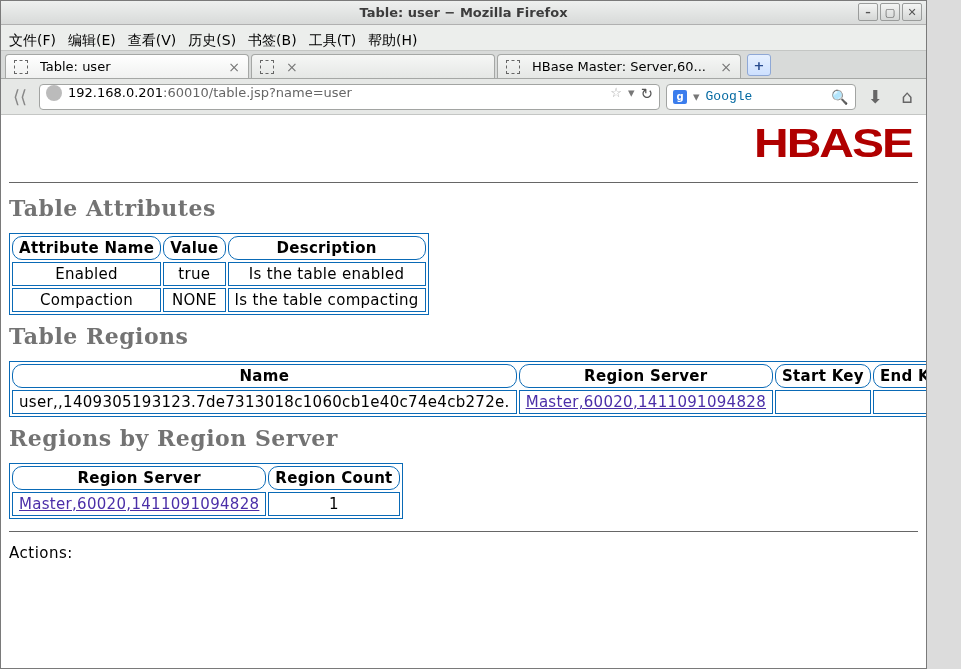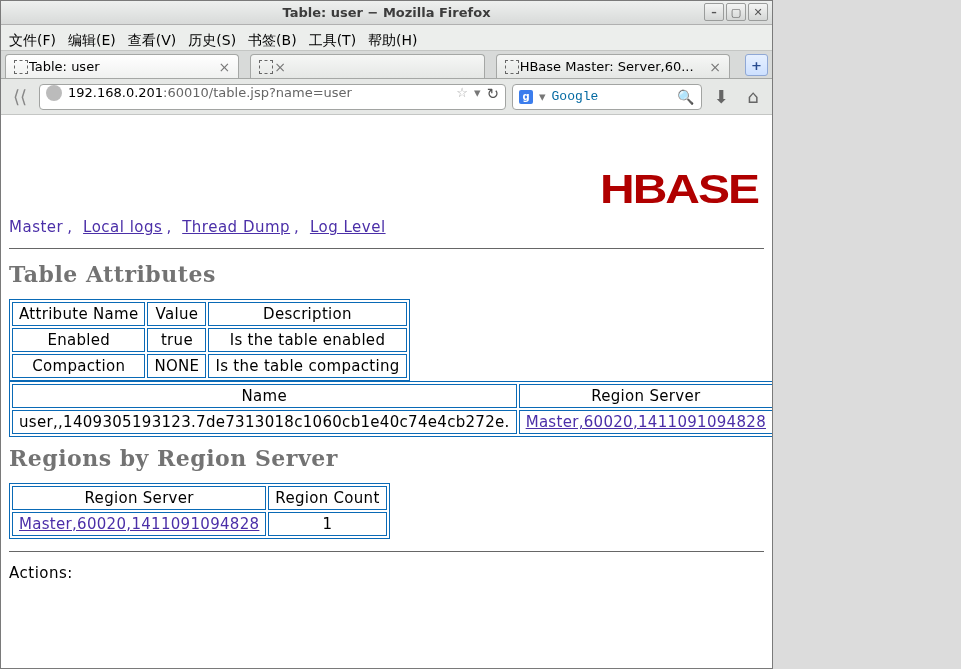--- a/index.html
+++ b/index.html
@@ -5,21 +5,21 @@
   * { box-sizing: border-box; }
   body {
     margin: 0;
     font-family: "DejaVu Sans", "Liberation Sans", Arial, sans-serif;
     font-size: 13px;
     background: #dcdcdc;
     color: #000;
   }
   
   .window {
-    width: 773px;
+    width: 927px;
     height: 669px;
     background: #fff;
     display: flex;
     flex-direction: column;
     border: 1px solid #7a7a7a;
     overflow: hidden;
   }
   .titlebar {
     height: 24px;
     background: linear-gradient(#eef0ef, #d8dad9);
@@ -74,22 +74,22 @@
   }
   .tab {
     height: 24px;
     padding: 0 8px 0 8px;
     border: 1px solid #a5a7a5;
     border-bottom: none;
     background: linear-gradient(#f6f7f6, #e5e7e5);
     border-radius: 4px 4px 0 0;
     display: flex;
     align-items: center;
-    gap: 1px;
-    margin-right: 11px;
+    gap: 12px;
+    margin-right: 2px;
     max-width: 244px;
     cursor: pointer;
     position: relative;
   }
   .tab.active { background: linear-gradient(#ffffff, #f0f1f0); }
   .tab-icon {
     width: 14px; height: 14px;
     border: 1px dashed #666;
     flex: 0 0 auto;
   }
@@ -172,21 +172,20 @@
   .searchbox .dd { color:#777; cursor:pointer; }
   .searchbox .q { flex:1; color:#0369a1;font-family:Liberation Mono, monospace; }
   .searchbox .mag { color:#444; cursor:pointer; font-size:14px; }
   .dl-btn, .home-btn { width:26px; height:26px; display:flex;align-items:center;justify-content:center; color:#666; cursor:pointer; font-size:18px;}
   
   .page {
     flex: 1 1 auto;
     overflow: auto;
     background: #fff;
     padding: 0 8px 10px 8px;
-    margin-top: 46px;
   }
   .logo-row { display:flex; justify-content:flex-end; }
   .hbase-logo {
     font-family: "Arial Black", Arial, sans-serif;
     font-weight: 900;
     font-size: 48px;
     color: #b00000;
     letter-spacing: -2px;
     transform: scaleY(0.85);
     padding-right: 6px;
@@ -215,21 +214,21 @@
   }
   table.hb th, table.hb td {
     border: 1px solid #0a6ab6;
     padding: 2px 6px;
     font-size: 15px;
     font-family: "DejaVu Sans", sans-serif;
     letter-spacing: .3px;
     text-align: center;
     white-space: nowrap;
   }
-  table.hb th { font-weight: normal; text-align:center; }
+  table.hb th { font-weight: bold; text-align:center;border-radius:10px; }
   table.hb a { color:#4b2fa8; text-decoration: underline; }
   .actions-lbl { margin-top: 4px; font-size:15px; letter-spacing:.5px; }
 </style>
 </head>
 <body>
 
 <div class="window">
 
   <div class="titlebar">
     <span>Table: user − Mozilla Firefox</span>
@@ -287,26 +286,20 @@
     </div>
     <div class="dl-btn">⬇</div>
     <div class="home-btn">⌂</div>
   </div>
 
   <div class="page">
     <div class="logo-row">
       <div class="hbase-logo">HBASE</div>
     </div>
 
-    <div class="links-row">
-      <a href="#">Master</a>,&nbsp;
-      <a href="#">Local logs</a>,&nbsp;
-      <a href="#">Thread Dump</a>,&nbsp;
-      <a href="#">Log Level</a>
-    </div>
 
     <hr class="sep">
 
     <h2 class="section">Table Attributes</h2>
     <table class="hb">
       <tbody>
           <tr>
         <th>Attribute Name</th>
         <th>Value</th>
         <th>Description</th>
@@ -317,20 +310,21 @@
         <td>Is the table enabled</td>
       </tr>
       <tr>
         <td>Compaction</td>
         <td>NONE</td>
         <td>Is the table compacting</td>
       </tr>
     </tbody>
       </table>
 
+    <h2 class="section">Table Regions</h2>
     <table class="hb">
       <tbody>
           <tr>
         <th style="min-width:400px">Name</th>
         <th>Region Server</th>
         <th>Start Key</th>
         <th>End Key</th>
         <th>Requests</th>
       </tr>
       <tr>

